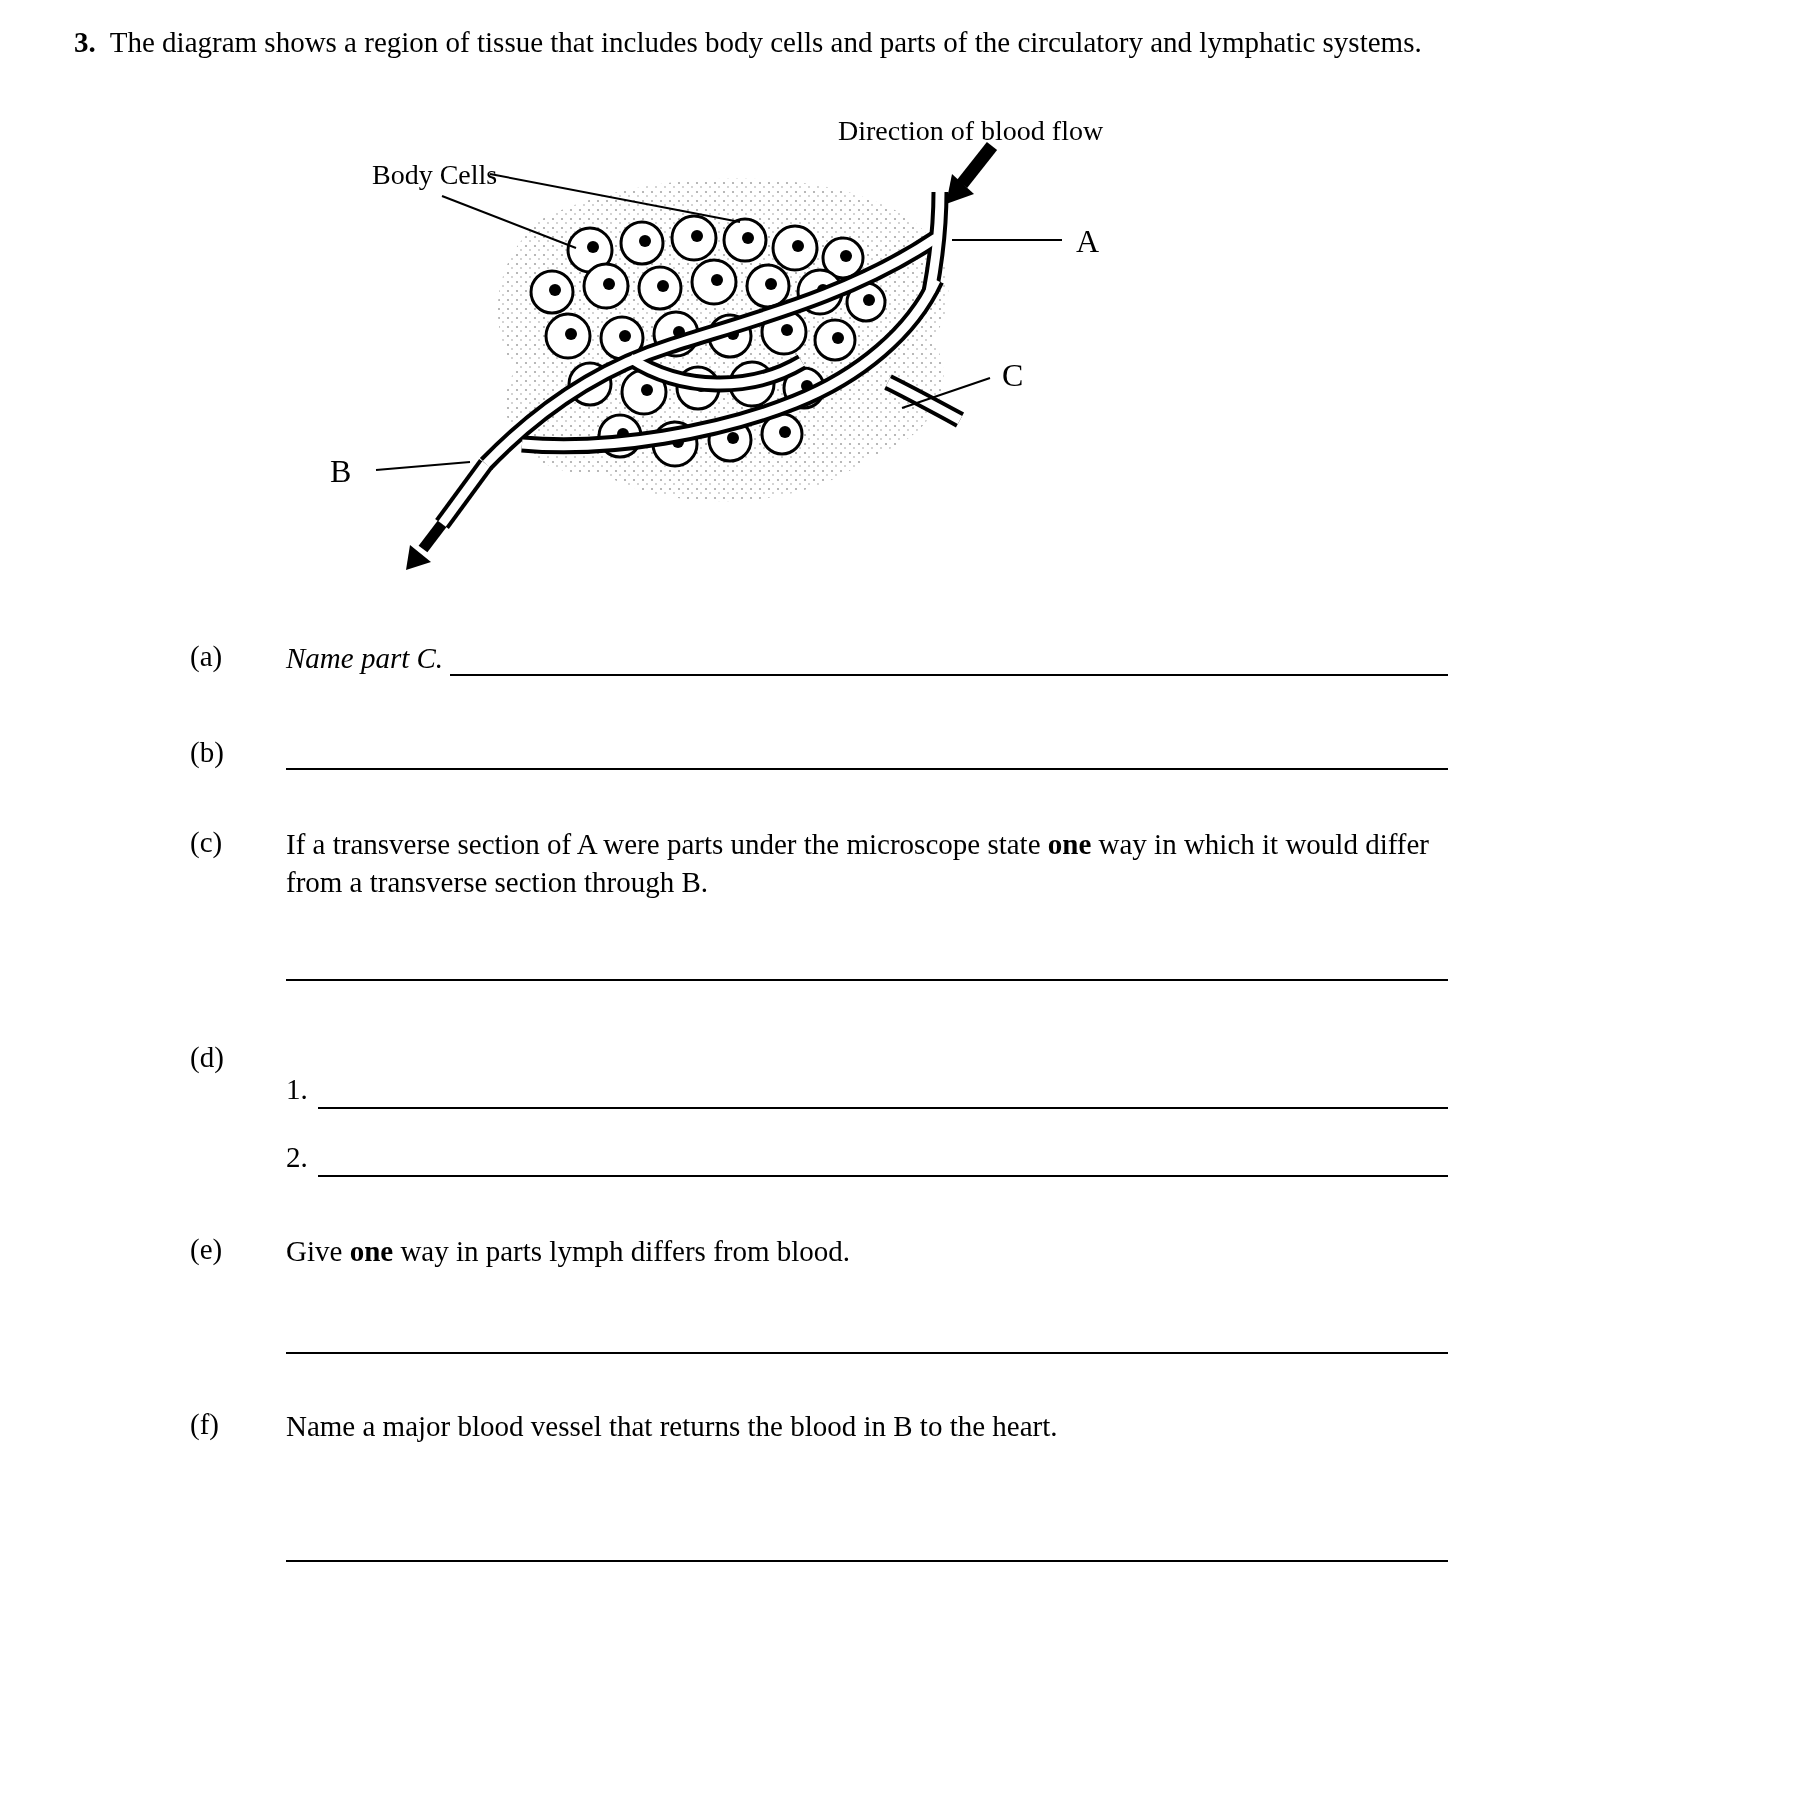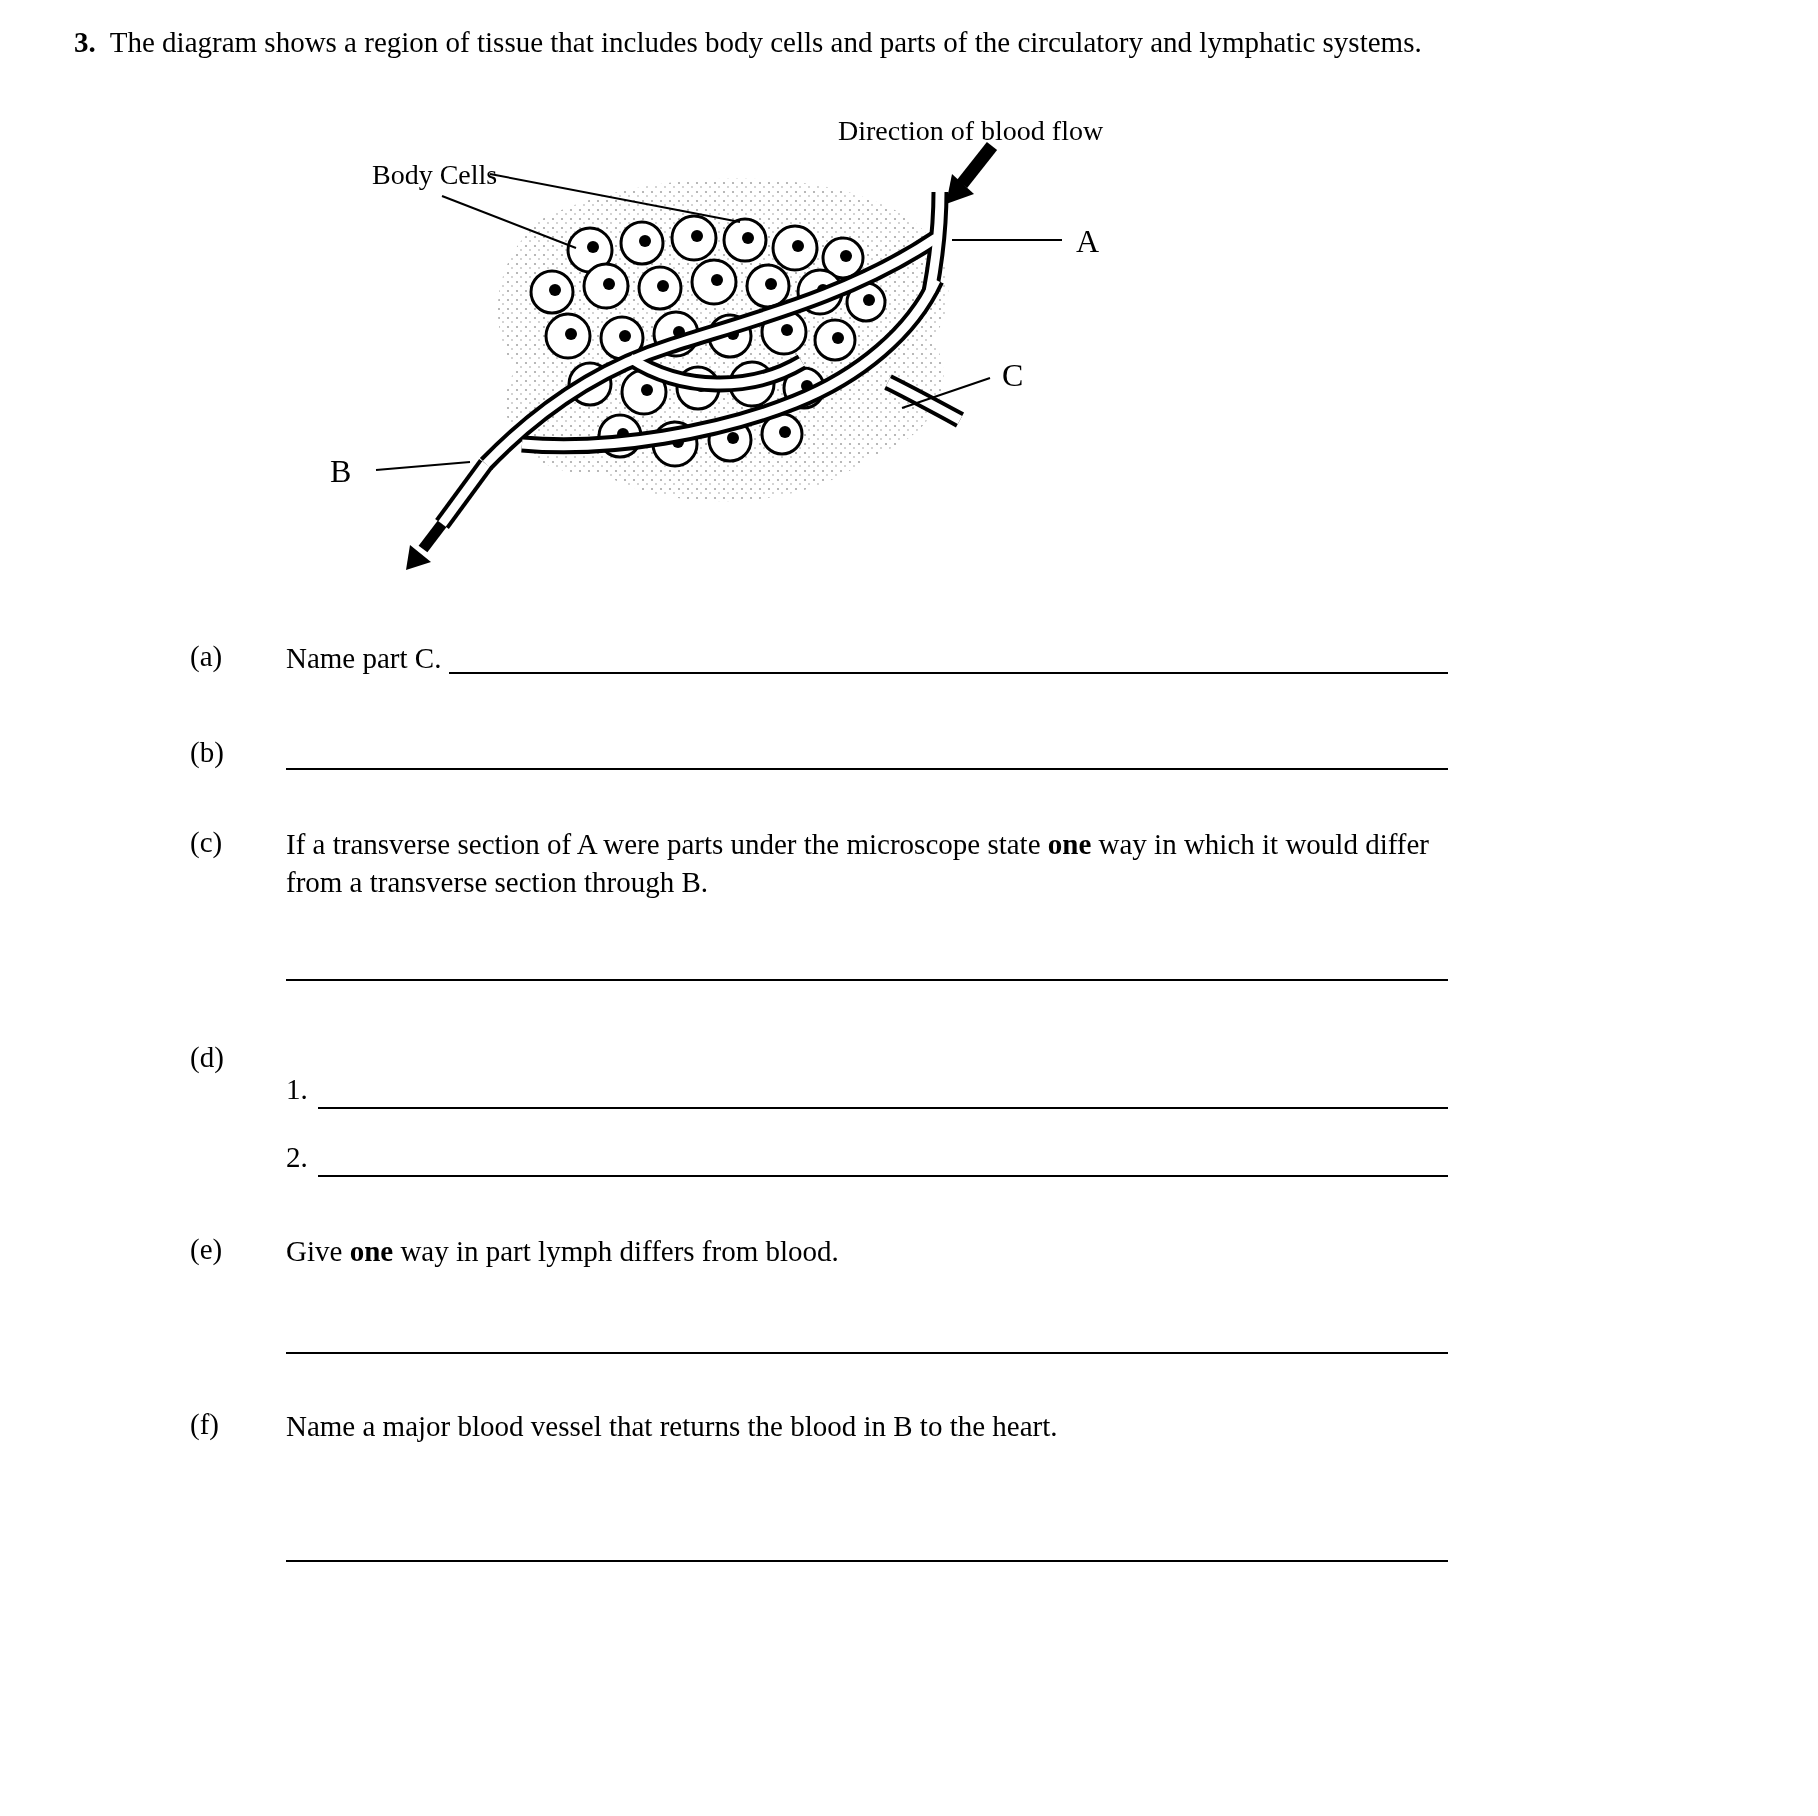--- a/index.html
+++ b/index.html
@@ -11,21 +11,21 @@
   }
   .intro { margin: 24px 60px 0 74px; line-height: 1.25; }
   .qnum { font-weight: bold; margin-right: 14px; }
   .diagram-wrap { margin: 40px 0 0 290px; width: 900px; height: 470px; text-align: center; }
   .questions { margin-left: 190px; width: 1258px; }
   .q { display: flex; align-items: flex-start; }
   .q-label { width: 96px; flex-shrink: 0; }
   .q-body { flex: 1; line-height: 1.3; }
   .bold { font-weight: bold; }
   .q-text { white-space: pre-wrap; }
-  .inline-row { display: flex; align-items: flex-start; }
+  .inline-row { display: flex; align-items: center; font-style: italic; }
   .inline-row .q-text { flex-shrink: 0; }
   .inline-row .ansline { flex: 1; }
   .ansline { border-bottom: 2px solid #000; height: 32px; }
   .ansline-full { border-bottom: 2px solid #000; height: 32px; }
   .qa { margin-top: 70px; }
   .qb { margin-top: 58px; }
   .qc { margin-top: 56px; }
   .qc .ansline-full { margin-top: 46px; }
   .qd { margin-top: 60px; }
   .numrow { display: flex; align-items: flex-end; margin-top: 30px; }
@@ -256,21 +256,21 @@
       <div class="numrow">
         <span class="numlbl">2.</span>
         <div class="ansline"></div>
       </div>
     </div>
   </div>
 
   <div class="q qe">
     <div class="q-label">(e)</div>
     <div class="q-body">
-      <div><span class="q-text">Give </span><span class="bold">one</span><span class="q-text"> way in part lymph differs from blood.</span></div>
+      <div><span class="q-text">Give </span><span class="bold">one</span><span class="q-text"> way in parts lymph differs from blood.</span></div>
       <div class="ansline-full"></div>
     </div>
   </div>
 
   <div class="q qf">
     <div class="q-label">(f)</div>
     <div class="q-body">
       <div><span class="q-text">Name a major blood vessel that returns the blood in B to the heart.</span></div>
       <div class="ansline-full"></div>
     </div>

